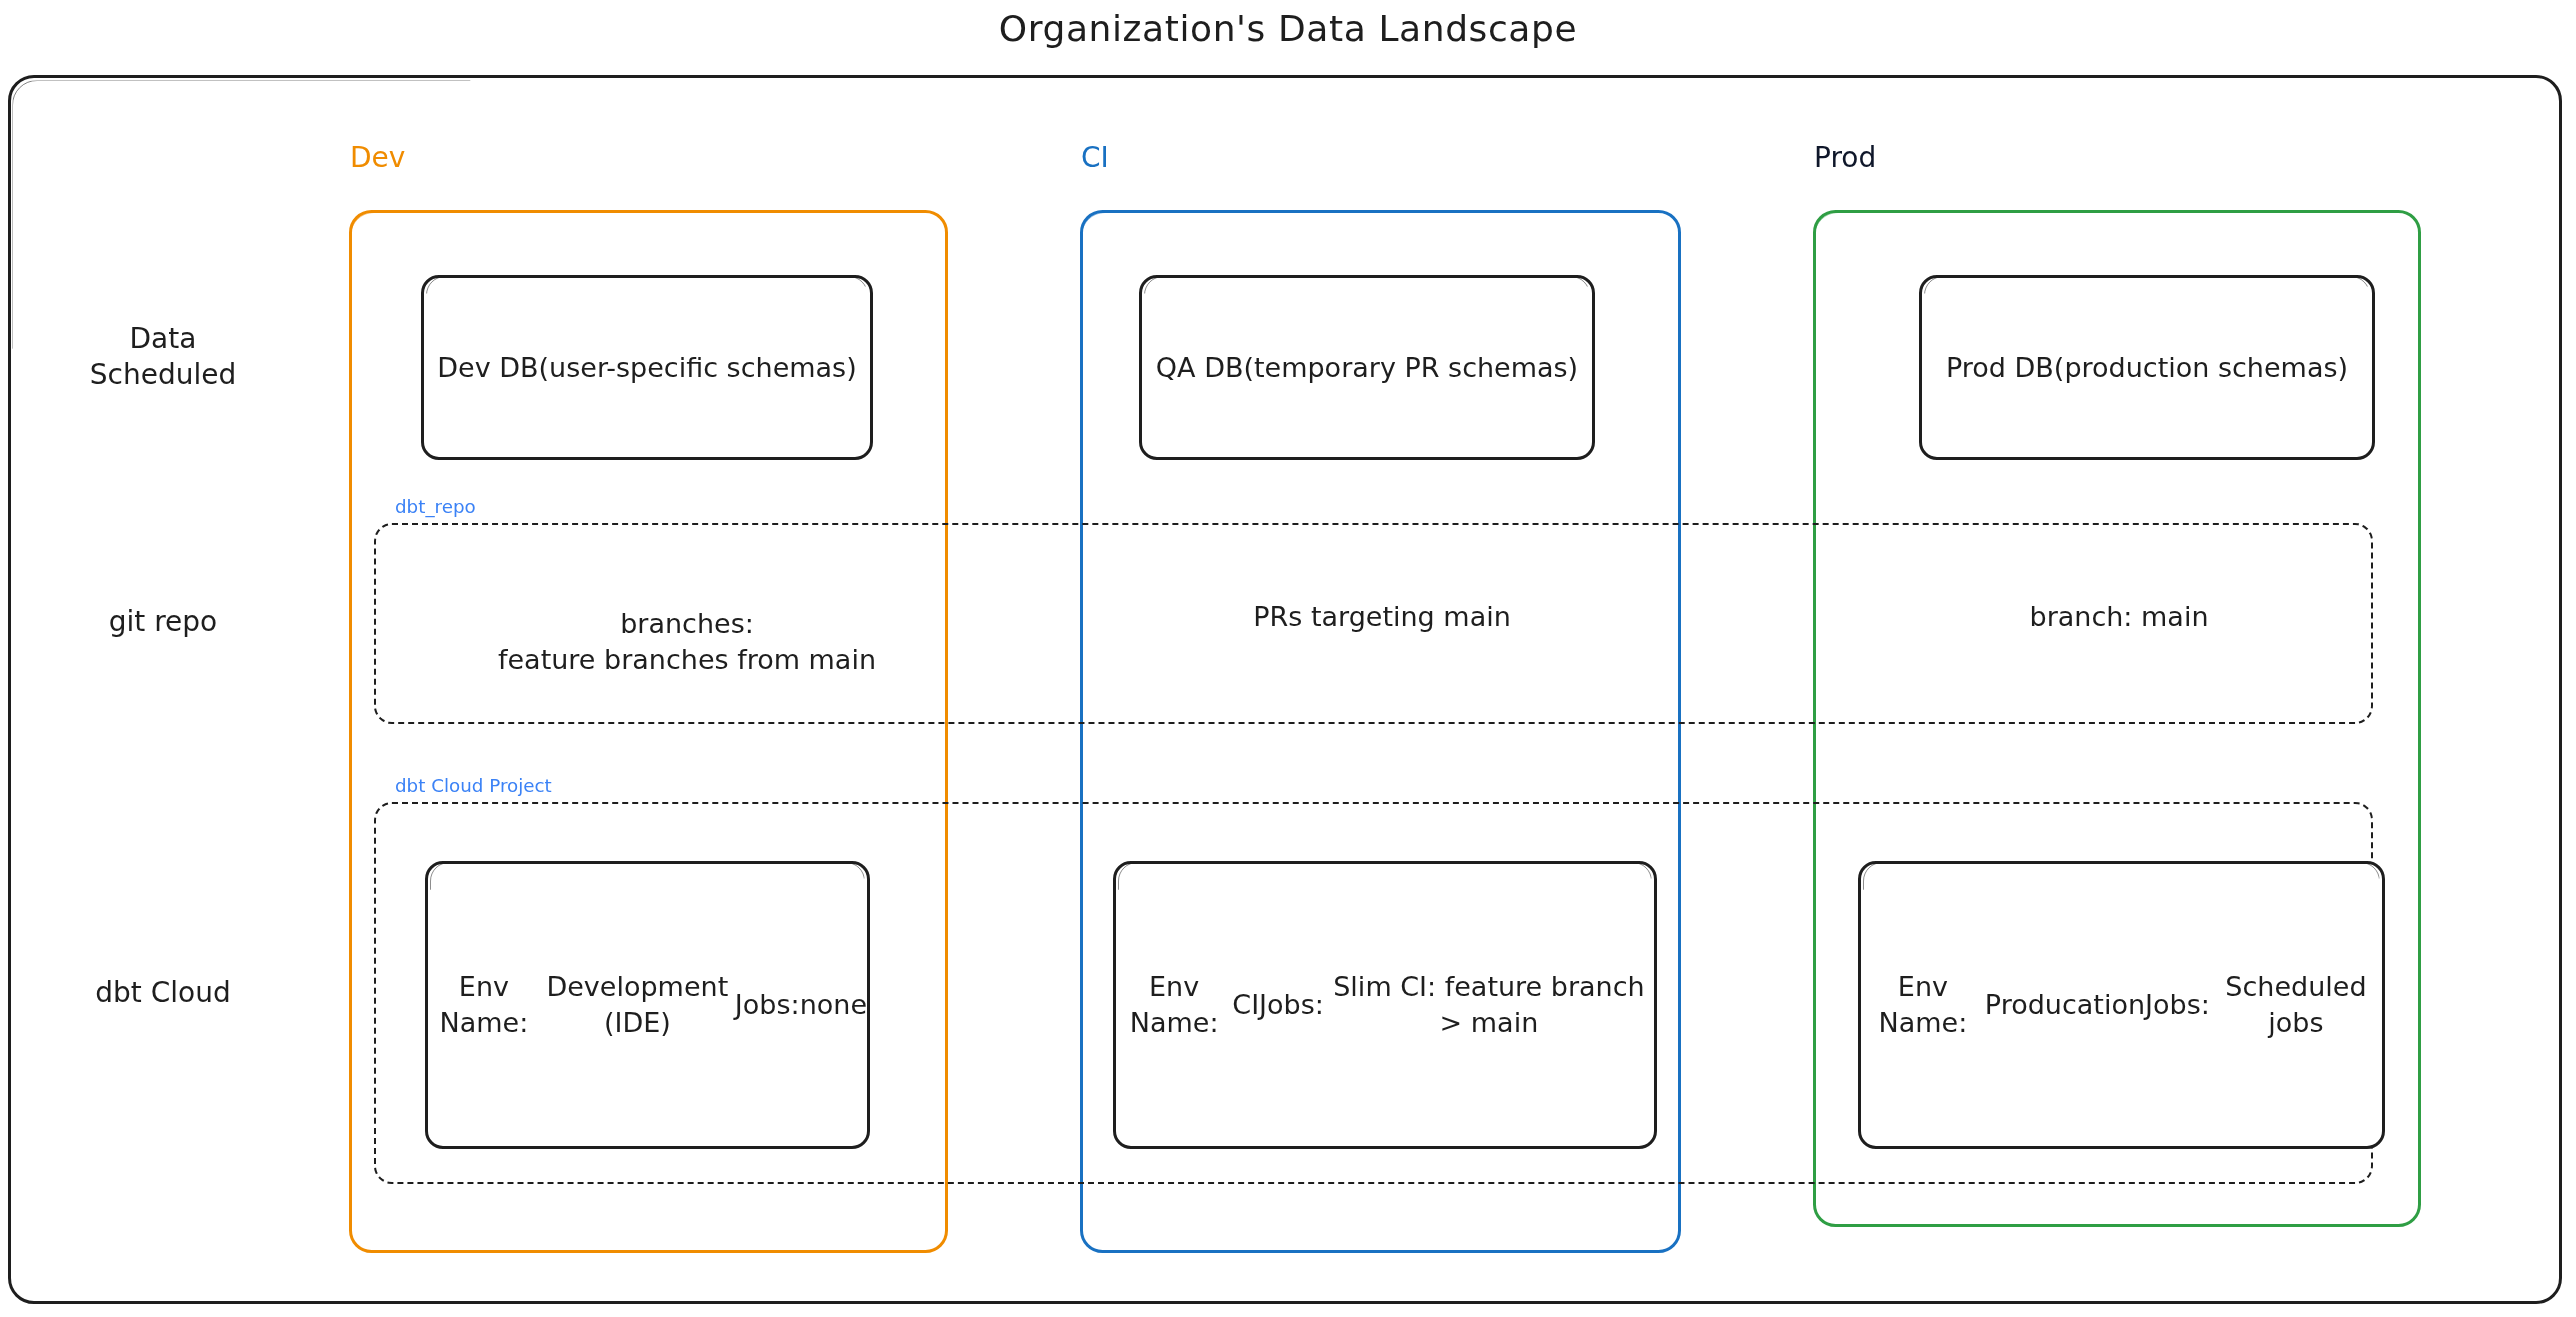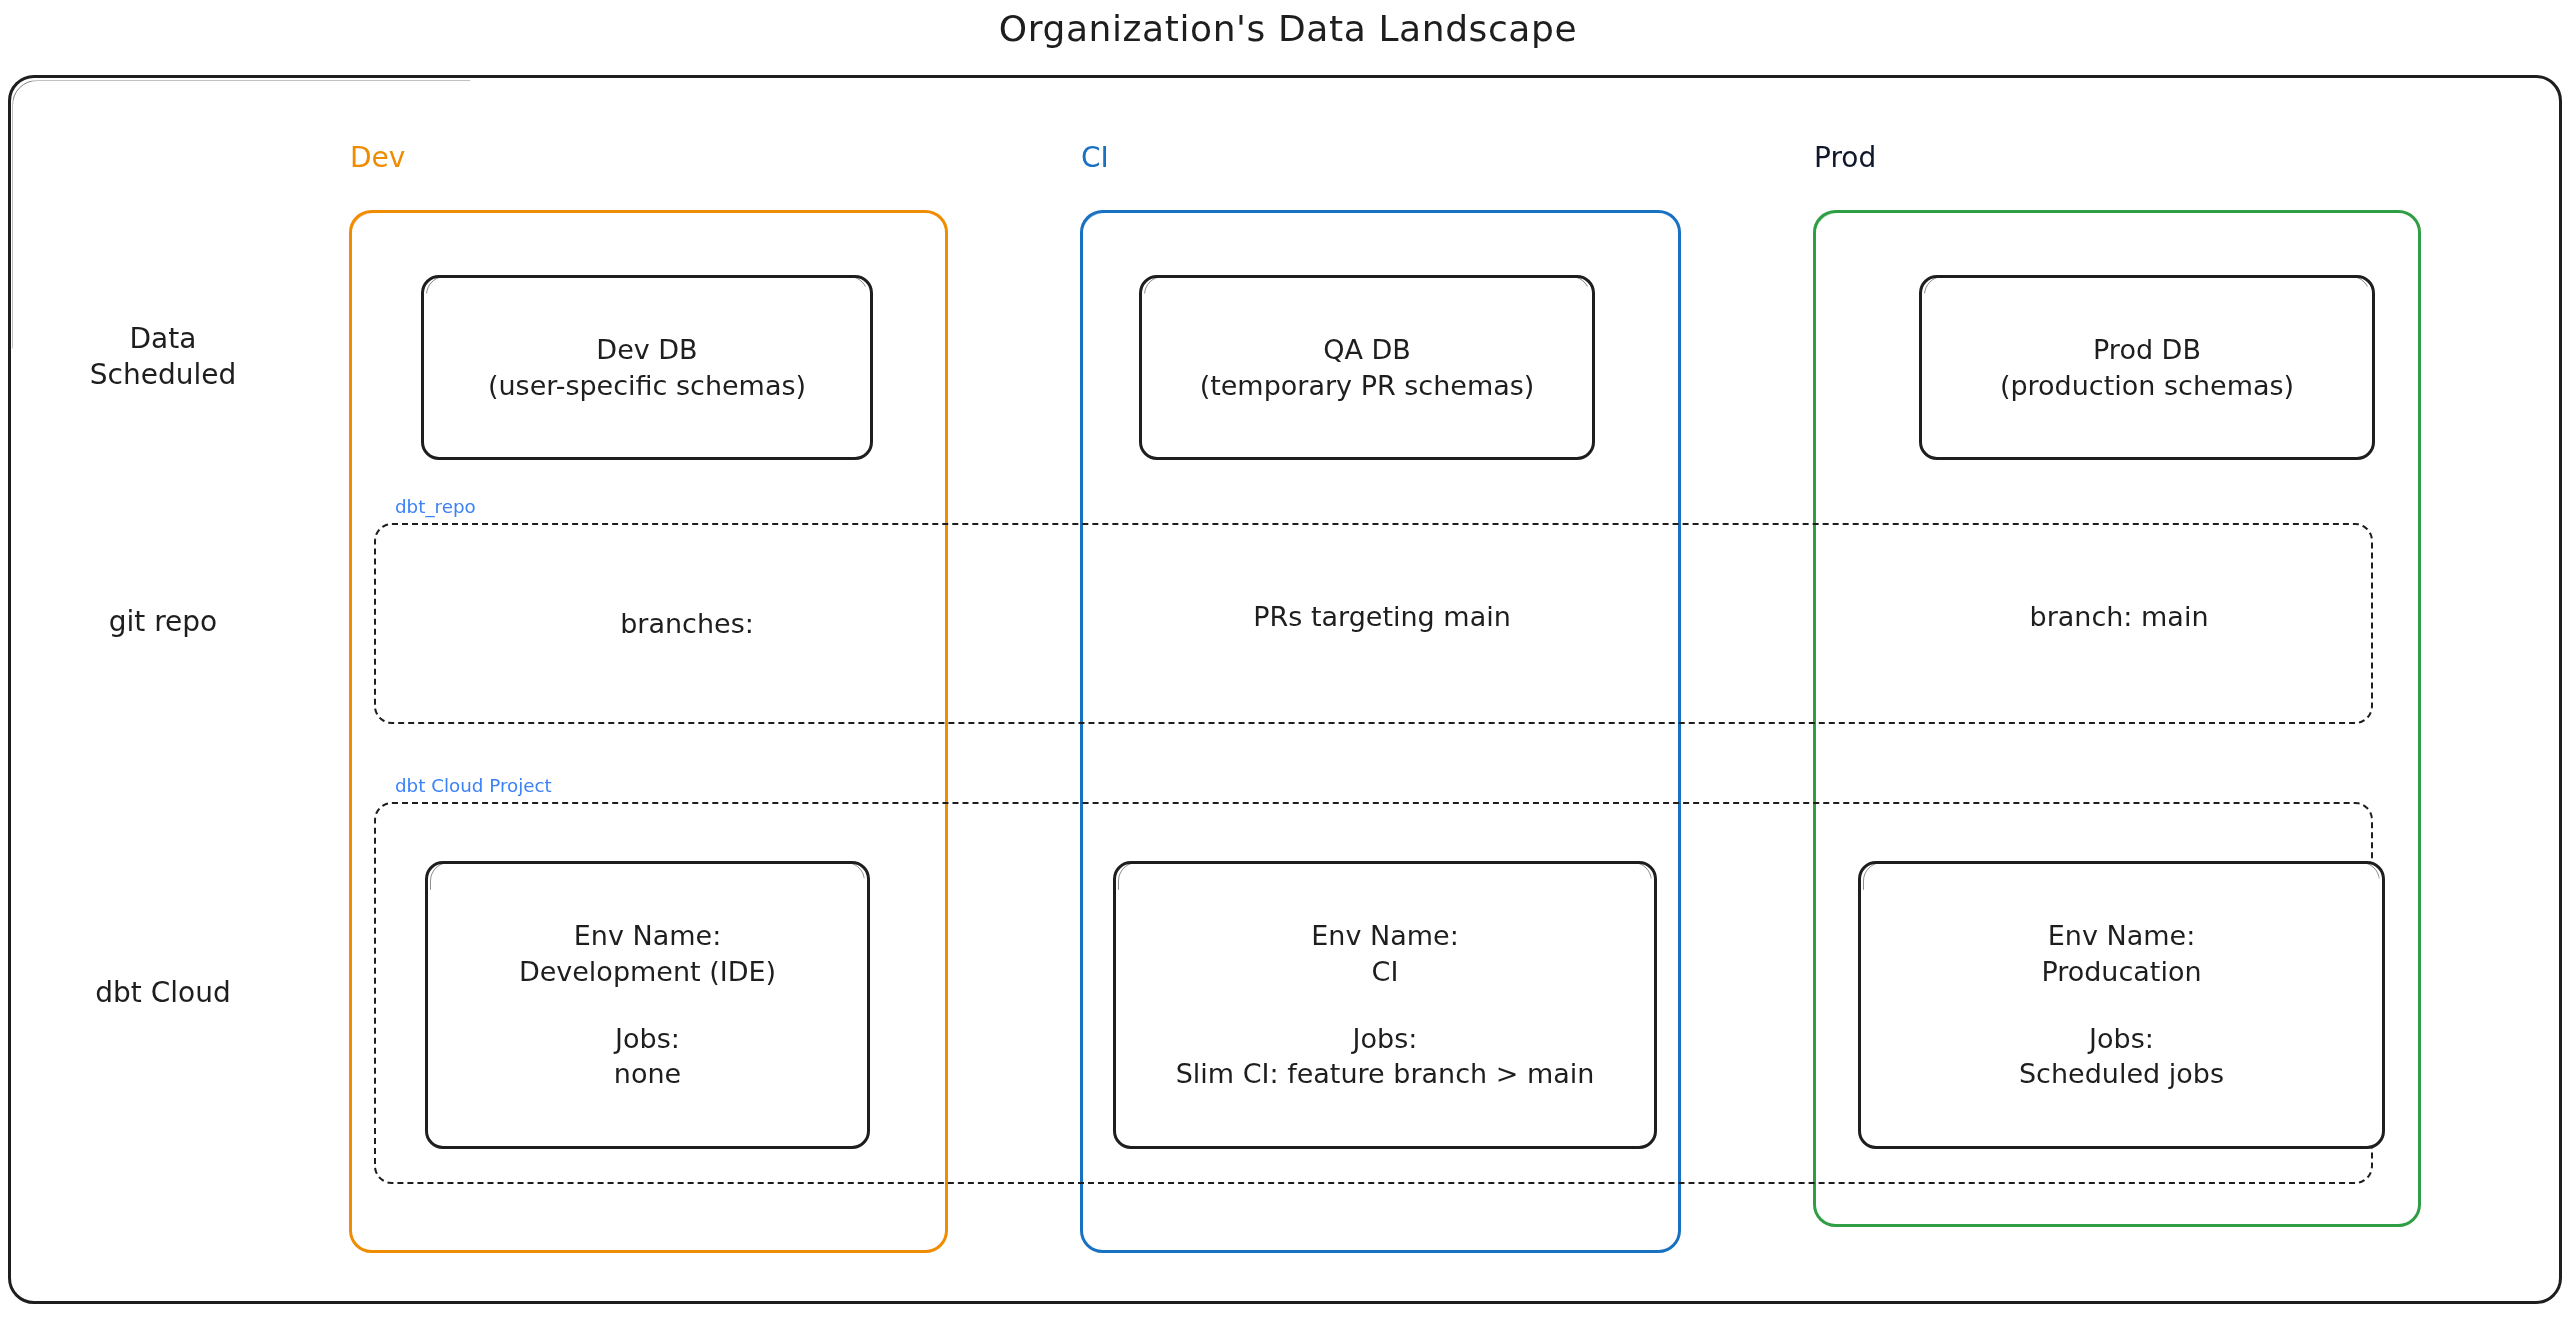--- a/index.html
+++ b/index.html
@@ -126,21 +126,20 @@
   #group-label-dbt-cloud { left: 395px; top: 775px; }
 
   
   .node-card {
     position: absolute;
     border: 3px solid #1e1e1e;
     border-radius: 18px;
     box-sizing: border-box;
     background: #ffffff;
     display: flex;
-    flex-direction: column;
     align-items: center;
     justify-content: center;
     text-align: center;
     color: #1e1e1e;
     font-size: 27px;
     line-height: 1.32;
   }
   .node-card::before {
     content: "";
     position: absolute;
@@ -213,20 +212,21 @@
   <span class="node-line">QA DB</span>
   <span class="node-line">(temporary PR schemas)</span>
 </div>
 <div class="node-card" id="node-prod-db">
   <span class="node-line">Prod DB</span>
   <span class="node-line">(production schemas)</span>
 </div>
 
 <div class="group-text" id="git-text-dev">
   <span class="node-line">branches:</span>
+  <span class="node-line">feature branches from main</span>
 </div>
 <div class="group-text" id="git-text-ci">
   <span class="node-line">PRs targeting main</span>
 </div>
 <div class="group-text" id="git-text-prod">
   <span class="node-line">branch: main</span>
 </div>
 
 <div class="node-card" id="node-dev-env">
   <span class="node-line">Env Name:</span>

